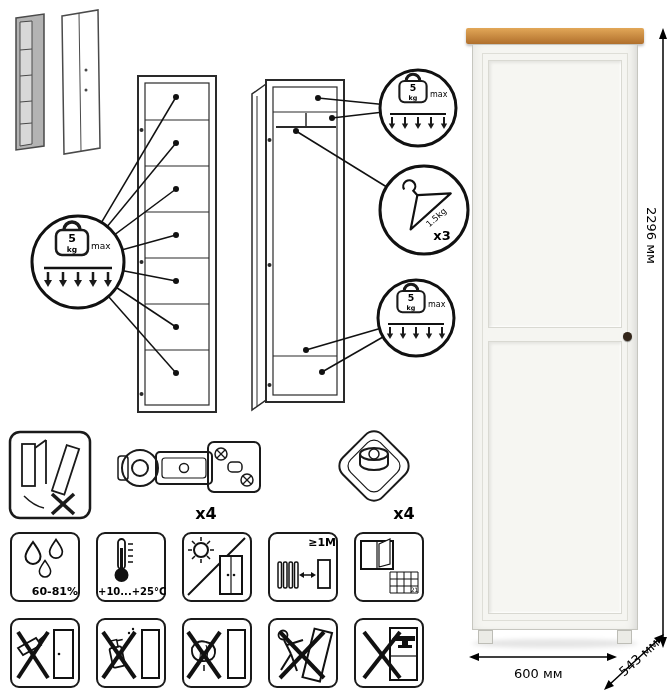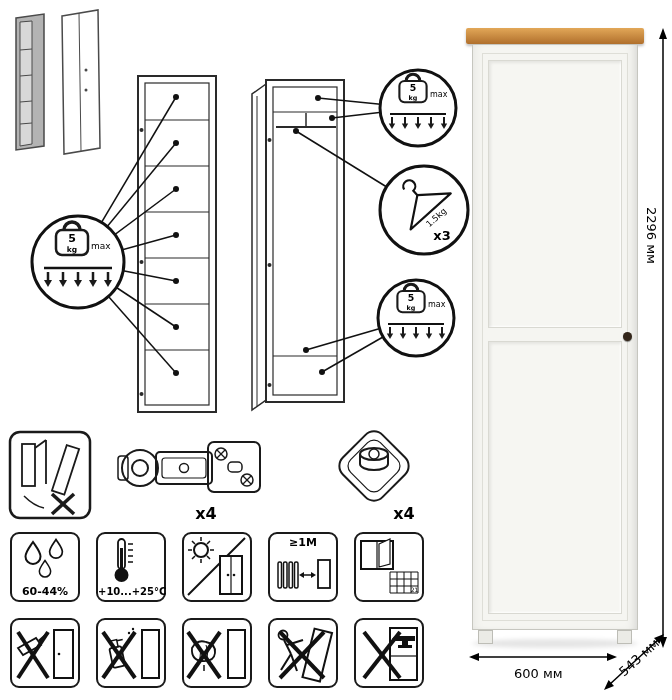--- a/index.html
+++ b/index.html
@@ -5,21 +5,21 @@
   *{margin:0;padding:0;box-sizing:border-box}
   html,body{background:#fff}
   body{font-family:"DejaVu Sans",sans-serif;color:#000}
   .sheet{position:relative;width:672px;height:700px;background:#fff;overflow:hidden}
   svg{display:block}
   svg text{font-family:"DejaVu Sans",sans-serif}
 
   
   .care-box{position:absolute;width:70px;height:70px;border:2.5px solid #1a1a1a;border-radius:9px;background:#fff}
   .care-box svg{position:absolute;left:0;top:0}
-  .care-label{position:absolute;left:0;right:0;bottom:3px;text-align:center;font-weight:bold;font-size:11px;line-height:1}
+  .care-label{position:absolute;left:0;right:0;bottom:3px;text-align:right;font-weight:bold;font-size:11px;line-height:1}
   .care-label.small{font-size:10px}
   .care-label.top{top:3px;bottom:auto;font-size:11px}
 
   
   .wardrobe{position:absolute;left:470px;top:28px;width:170px;height:618px}
   .w-top{position:absolute;left:-4px;top:0;width:178px;height:16px;background:linear-gradient(180deg,#e2a758,#b06f2c);border-radius:2px;box-shadow:0 2px 3px rgba(0,0,0,.25)}
   .w-body{position:absolute;left:2px;top:16px;width:166px;height:586px;background:#f5f5f1;border:1px solid #c6c6bf;box-shadow:inset -8px 0 12px -8px rgba(0,0,0,.18),inset 8px 0 12px -8px rgba(0,0,0,.08)}
   .w-frame{position:absolute;left:9px;right:9px;top:8px;bottom:8px;border:1.5px solid #deded7}
   .w-panel{position:absolute;left:15px;right:15px;background:#f6f6f2;border:1px solid #d9d9d2;box-shadow:inset 2px 2px 3px rgba(0,0,0,.07),inset -1px -1px 2px rgba(255,255,255,.85)}
   .w-panel.top{top:15px;height:268px}
@@ -223,21 +223,21 @@
   </svg>
 
   <div class="care-box" style="left:10px;top:532px">
     <svg width="65" height="48" viewBox="0 0 65 48">
       <g fill="#fff" stroke="#111" stroke-width="2">
         <path transform="translate(21,18)" d="M0,-10 C4,-4 7.5,0 7.5,4.5 a7.5,7.5 0 1 1 -15,0 C-7.5,0 -4,-4 0,-10 Z"></path>
         <path transform="translate(44,14) scale(0.85)" d="M0,-10 C4,-4 7.5,0 7.5,4.5 a7.5,7.5 0 1 1 -15,0 C-7.5,0 -4,-4 0,-10 Z"></path>
         <path transform="translate(33,34) scale(0.75)" d="M0,-10 C4,-4 7.5,0 7.5,4.5 a7.5,7.5 0 1 1 -15,0 C-7.5,0 -4,-4 0,-10 Z"></path>
       </g>
     </svg>
-    <div class="care-label">60-44%</div>
+    <div class="care-label">60-81%</div>
   </div>
 
   <div class="care-box" style="left:96px;top:532px">
     <svg width="65" height="50" viewBox="0 0 65 50">
       <rect x="20" y="5" width="7" height="30" rx="3.5" fill="#fff" stroke="#111" stroke-width="1.8"></rect>
       <line x1="23.5" y1="14" x2="23.5" y2="36" stroke="#111" stroke-width="3"></line>
       <circle cx="23.5" cy="41" r="7" fill="#111"></circle>
       <path d="M30 10 h5 M30 16 h5 M30 22 h5 M30 28 h5" stroke="#111" stroke-width="1.5"></path>
     </svg>
     <div class="care-label small">+10...+25°C</div>

